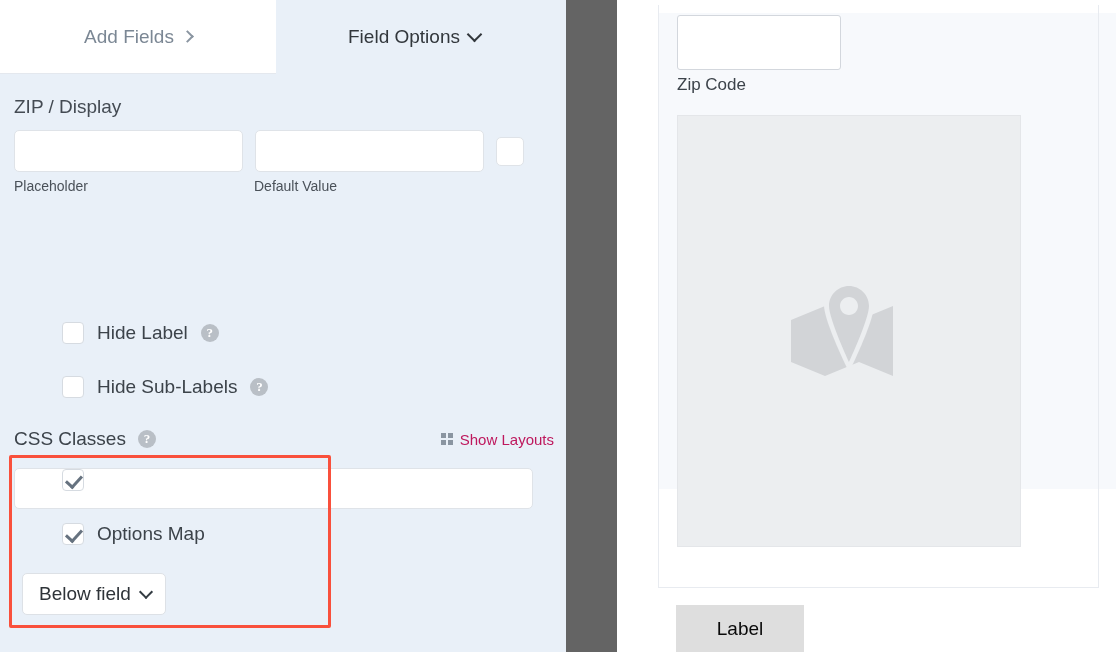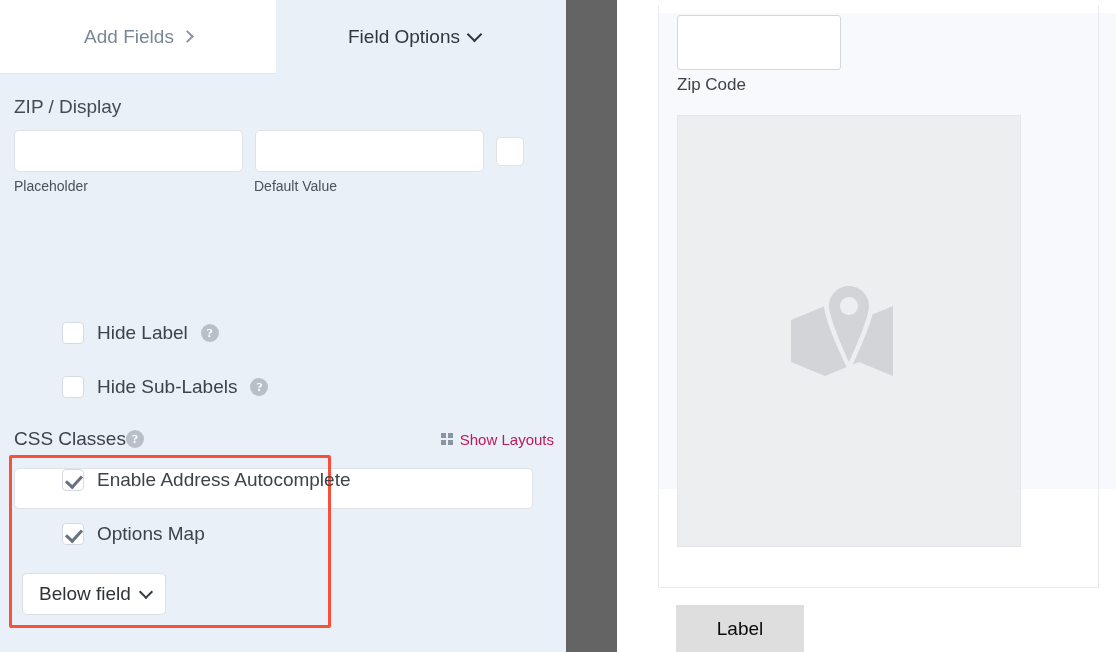--- a/index.html
+++ b/index.html
@@ -135,21 +135,21 @@
     font-family: "Liberation Serif", serif;
   }
   .row-hide-label { top: 248px; }
   .row-hide-sub { top: 302px; }
 
   .css-row {
     position: absolute; left: 14px; top: 354px;
     width: 540px;
     display: flex; align-items: center;
   }
-  .css-label { font-size: 19px; color: #3c434a; }
+  .css-label { font-size: 19px; color: #3c434a; margin-right: 12px; }
   .show-layouts {
     margin-left: auto;
     display: flex; align-items: center; gap: 7px;
     font-size: 15px;
     color: #be185d;
     cursor: pointer;
   }
   .grid-icon {
     display: grid;
     grid-template-columns: 5px 5px;
@@ -323,21 +323,20 @@
           <span>Show Layouts</span>
         </span>
       </div>
 
       <div class="css-input"></div>
 
       <div class="highlight"></div>
 
       <div class="check-row row-autocomplete">
         <span class="cb checked"></span>
-        <span>Enable Address Autocomplete</span>
       </div>
 
       <div class="check-row row-map">
         <span class="cb checked"></span>
         <span>Options Map</span>
       </div>
 
       <div class="select-below">
         <span>Below field</span>
         <span class="sel-chev"></span>

